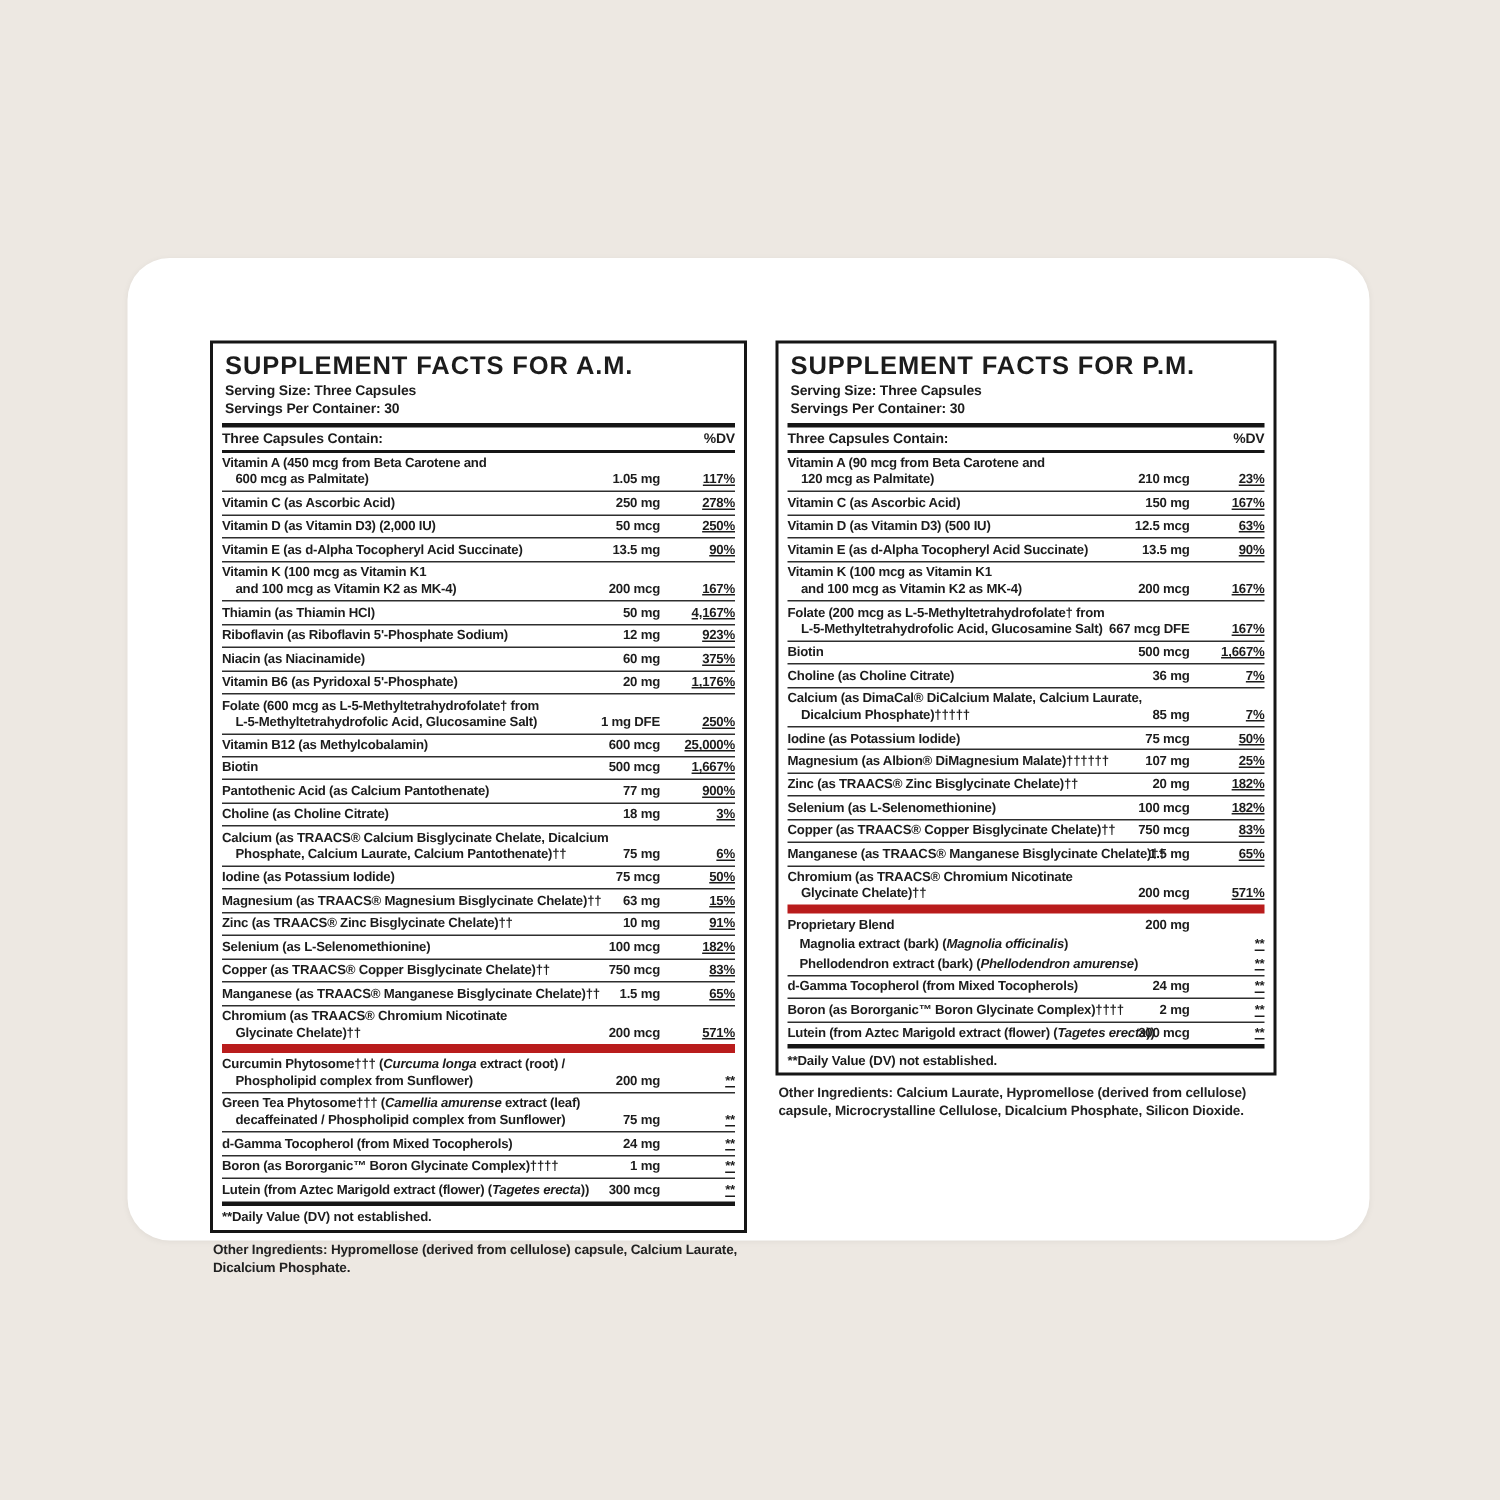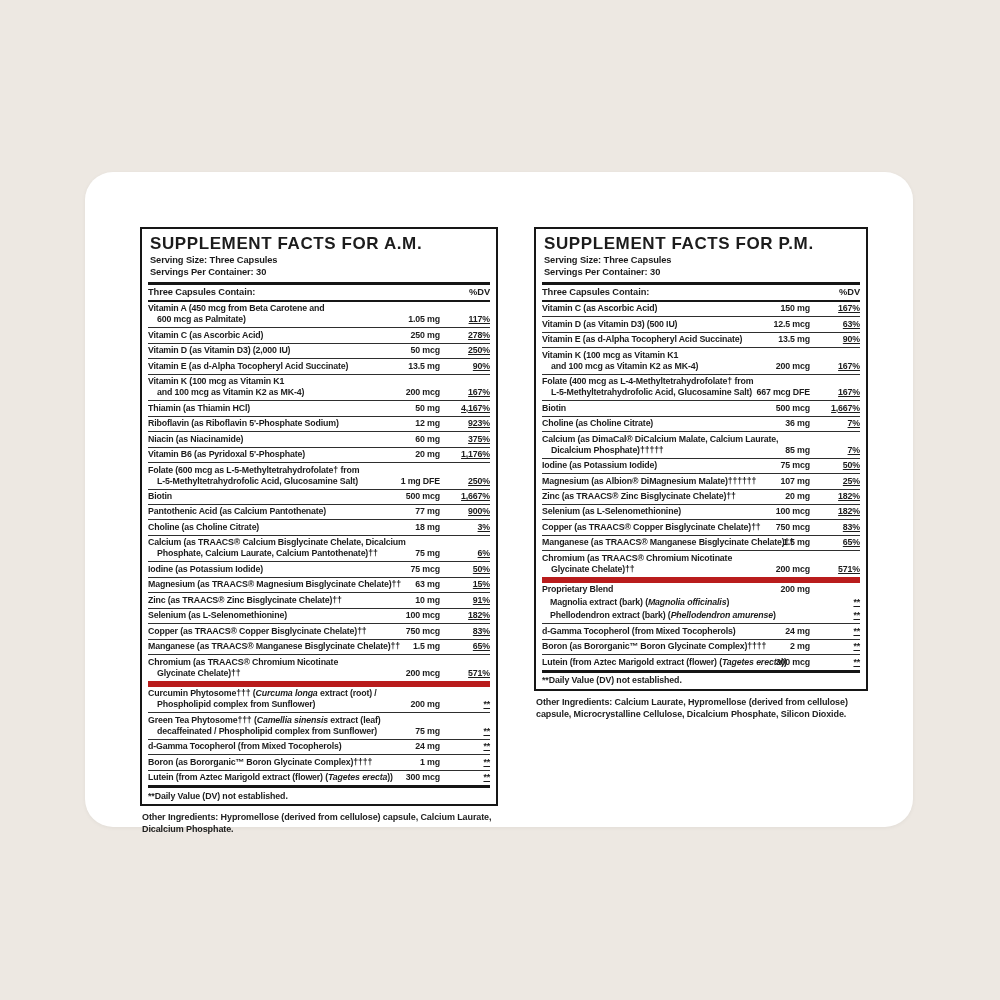--- a/index.html
+++ b/index.html
@@ -10,21 +10,21 @@
     color:#1C1C1C;
     position:relative;
   }
   .card {
     position:absolute; left:85px; top:172px; width:828px; height:655px;
     background:#FFFFFF; border-radius:28px;
     box-shadow:0 1px 4px rgba(0,0,0,0.05);
   }
   .col { position:absolute; top:55px; width:358px; }
   .col.am { left:55px; }
-  .col.pm { left:425px;padding-left:24px; }
+  .col.pm { left:408px;padding-left:24px; }
   .facts {
     border:2px solid #161616;
     background:#fff;
   }
   .head { padding:5px 8px 4px 8px; }
   .facts-title {
     font-size:17px; font-weight:bold; letter-spacing:0.6px;
     line-height:1.15; white-space:nowrap;
   }
   .serving { font-size:9.3px; font-weight:bold; line-height:1.3; letter-spacing:-0.1px; }
@@ -120,20 +120,25 @@
             <div class="nm"><span>Vitamin B6 (as Pyridoxal 5'-Phosphate)</span></div>
             <span class="amt">20 mg</span>
             <span class="dv">1,176%</span>
           </div>
           <div class="row">
             <div class="nm"><span>Folate (600 mcg as L-5-Methyltetrahydrofolate† from</span><br><span>L-5-Methyltetrahydrofolic Acid, Glucosamine Salt)</span></div>
             <span class="amt">1 mg DFE</span>
             <span class="dv">250%</span>
           </div>
           <div class="row">
+            <div class="nm"><span>Vitamin B12 (as Methylcobalamin)</span></div>
+            <span class="amt">600 mcg</span>
+            <span class="dv">25,000%</span>
+          </div>
+          <div class="row">
             <div class="nm"><span>Biotin</span></div>
             <span class="amt">500 mcg</span>
             <span class="dv">1,667%</span>
           </div>
           <div class="row">
             <div class="nm"><span>Pantothenic Acid (as Calcium Pantothenate)</span></div>
             <span class="amt">77 mg</span>
             <span class="dv">900%</span>
           </div>
           <div class="row">
@@ -180,21 +185,21 @@
             <div class="nm"><span>Chromium (as TRAACS® Chromium Nicotinate</span><br><span>Glycinate Chelate)††</span></div>
             <span class="amt">200 mcg</span>
             <span class="dv">571%</span>
           </div>
           <div class="row thick">
             <div class="nm"><span>Curcumin Phytosome††† (</span><span class="it">Curcuma longa</span><span> extract (root) /</span><br><span>Phospholipid complex from Sunflower)</span></div>
             <span class="amt">200 mg</span>
             <span class="dv">**</span>
           </div>
           <div class="row">
-            <div class="nm"><span>Green Tea Phytosome††† (</span><span class="it">Camellia sinensis</span><span> extract (leaf)</span><br><span>decaffeinated / Phospholipid complex from Sunflower)</span></div>
+            <div class="nm"><span>Green Tea Phytosome††† (</span><span class="it">Camellia amurense</span><span> extract (leaf)</span><br><span>decaffeinated / Phospholipid complex from Sunflower)</span></div>
             <span class="amt">75 mg</span>
             <span class="dv">**</span>
           </div>
           <div class="row">
             <div class="nm"><span>d-Gamma Tocopherol (from Mixed Tocopherols)</span></div>
             <span class="amt">24 mg</span>
             <span class="dv">**</span>
           </div>
           <div class="row">
             <div class="nm"><span>Boron (as Bororganic™ Boron Glycinate Complex)††††</span></div>
@@ -218,41 +223,46 @@
         <div class="facts-title">SUPPLEMENT FACTS FOR P.M.</div>
         <div class="serving">Serving Size: Three Capsules</div>
         <div class="serving">Servings Per Container: 30</div>
       </div>
       <div class="cols-hdr">
         <span>Three Capsules Contain:</span>
         <span>%DV</span>
       </div>
       <div class="rows">
           <div class="row">
+            <div class="nm"><span>Vitamin A (90 mcg from Beta Carotene and</span><br><span>120 mcg as Palmitate)</span></div>
+            <span class="amt">210 mcg</span>
+            <span class="dv">23%</span>
+          </div>
+          <div class="row">
             <div class="nm"><span>Vitamin C (as Ascorbic Acid)</span></div>
             <span class="amt">150 mg</span>
             <span class="dv">167%</span>
           </div>
           <div class="row">
             <div class="nm"><span>Vitamin D (as Vitamin D3) (500 IU)</span></div>
             <span class="amt">12.5 mcg</span>
             <span class="dv">63%</span>
           </div>
           <div class="row">
             <div class="nm"><span>Vitamin E (as d-Alpha Tocopheryl Acid Succinate)</span></div>
             <span class="amt">13.5 mg</span>
             <span class="dv">90%</span>
           </div>
           <div class="row">
             <div class="nm"><span>Vitamin K (100 mcg as Vitamin K1</span><br><span>and 100 mcg as Vitamin K2 as MK-4)</span></div>
             <span class="amt">200 mcg</span>
             <span class="dv">167%</span>
           </div>
           <div class="row">
-            <div class="nm"><span>Folate (400 mcg as L-4-Methyltetrahydrofolate† from</span><br><span>L-5-Methyltetrahydrofolic Acid, Glucosamine Salt)</span></div>
+            <div class="nm"><span>Folate (200 mcg as L-5-Methyltetrahydrofolate† from</span><br><span>L-5-Methyltetrahydrofolic Acid, Glucosamine Salt)</span></div>
             <span class="amt">667 mcg DFE</span>
             <span class="dv">167%</span>
           </div>
           <div class="row">
             <div class="nm"><span>Biotin</span></div>
             <span class="amt">500 mcg</span>
             <span class="dv">1,667%</span>
           </div>
           <div class="row">
             <div class="nm"><span>Choline (as Choline Citrate)</span></div>

